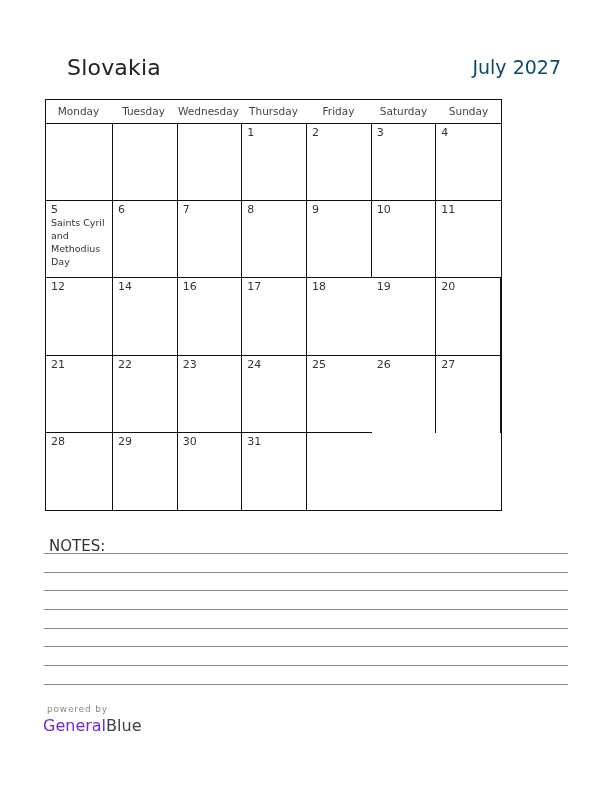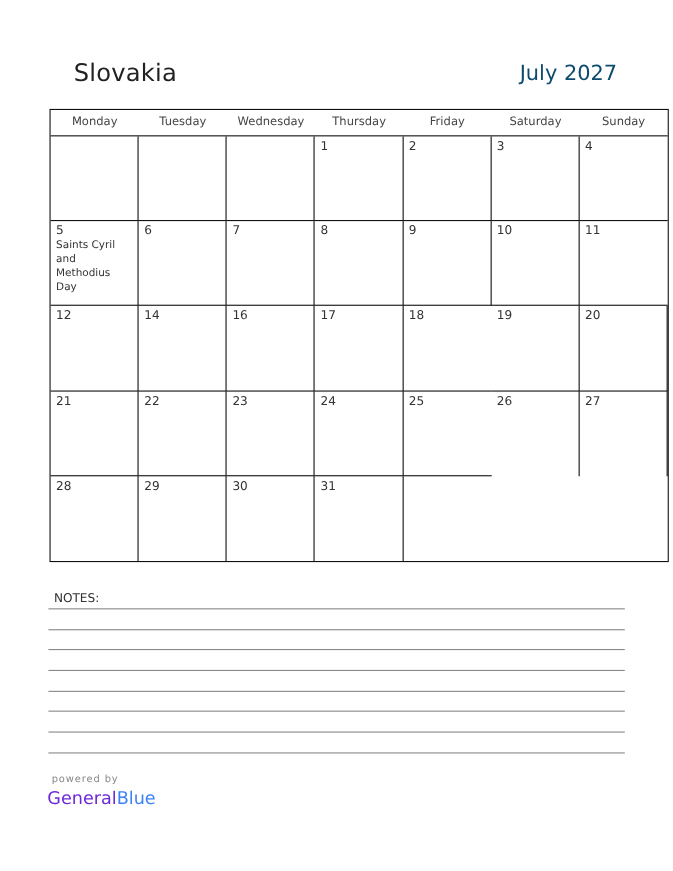--- a/index.html
+++ b/index.html
@@ -1,36 +1,36 @@
 <!DOCTYPE html>
 <html><head>
 <meta charset="utf-8">
 <style>
   html, body { margin:0; padding:0; background:#ffffff; }
   body { width:612px; height:792px; position:relative; overflow:hidden;
          font-family:"DejaVu Sans", "Liberation Sans", sans-serif; color:#333; }
   .title { position:absolute; left:67px; top:55px; font-size:22px; color:#222; letter-spacing:0.2px; }
   .month { position:absolute; right:51px; top:56px; font-size:19px; color:#0c4a6e; }
-  .cal { position:absolute; left:45px; top:99px; width:563px; height:412px;
+  .cal { position:absolute; left:45px; top:99px; width:457px; height:412px;
          border:1.3px solid #111; box-sizing:border-box; }
   .hdr { position:absolute; left:0; top:0; width:100%; height:24px; border-bottom:1.3px solid #111; box-sizing:border-box; display:flex; }
   .hdr div { flex:1; text-align:center; font-size:10.5px; line-height:23px; color:#444; }
   .grid { position:absolute; left:0; top:24px; width:100%; height:386px; display:grid;
           grid-template-columns:repeat(7, 1fr); grid-template-rows:repeat(5, 1fr); }
   .cell { border-right:1.3px solid #111; border-bottom:1.3px solid #111; box-sizing:border-box; padding:2px 5px; position:relative; }
   .cell.lastcol { border-right:none; }
   .cell.lastrow { border-bottom:none; }
   .num { font-size:11px; color:#333; display:block; }
   .hol { font-size:9.5px; color:#333; line-height:13px; display:block; }
-  .notes-label { position:absolute; left:49px; top:537px; font-size:11px; color:#333; }
+  .notes-label { position:absolute; left:49px; top:537px; font-size:15px; color:#333; }
   .line { position:absolute; left:44px; width:524px; height:0; border-top:1.2px solid #888; }
   .powered { position:absolute; left:47px; top:704px; font-size:9px; color:#888; letter-spacing:0.8px; }
   .brand { position:absolute; left:43px; top:716px; font-size:16px; }
   .brand .g { color:#6d28d9; }
-  .brand .b { color:#3b82f6; }
+  .brand .b { color:#404040; }
 </style>
 </head>
 <body>
 
 <div class="title">Slovakia</div>
 <div class="month">July 2027</div>
 
 <div class="cal">
   <div class="hdr">
     <div>Monday</div>

